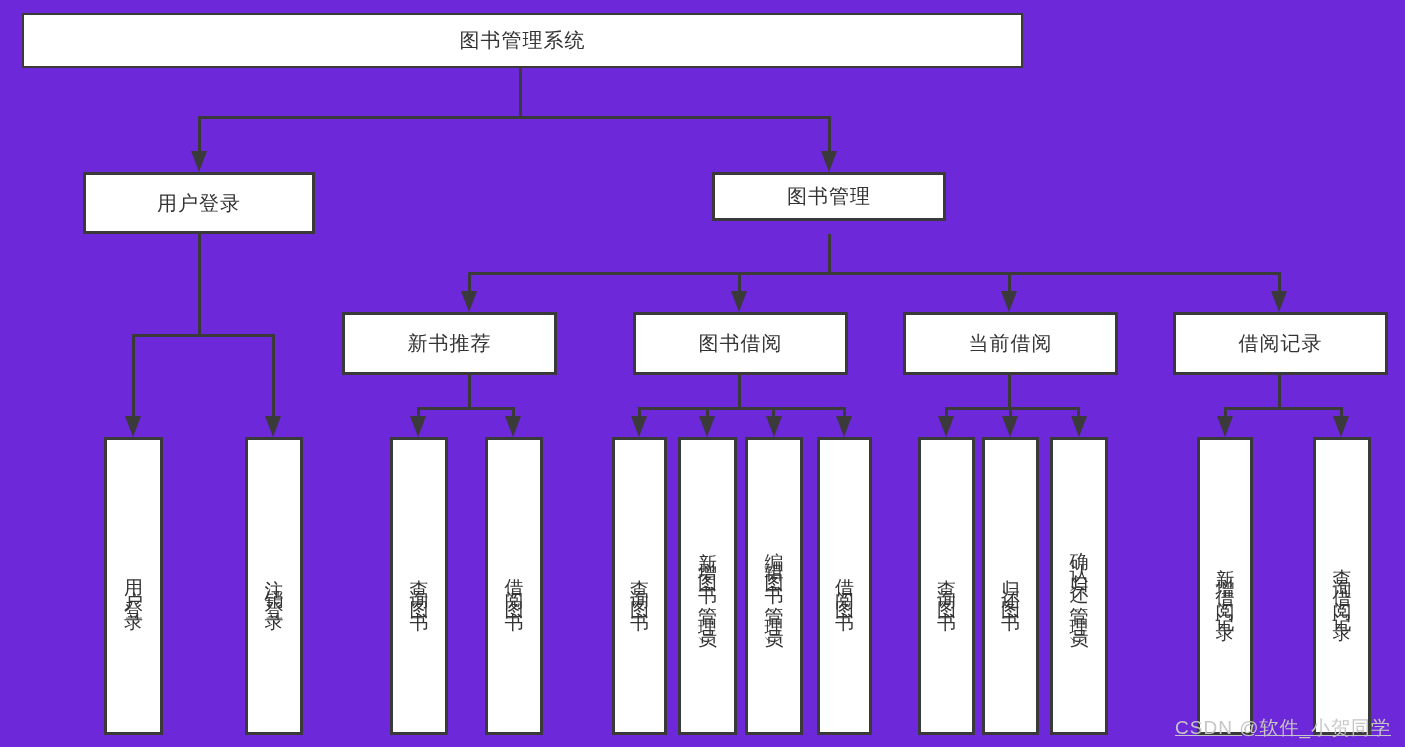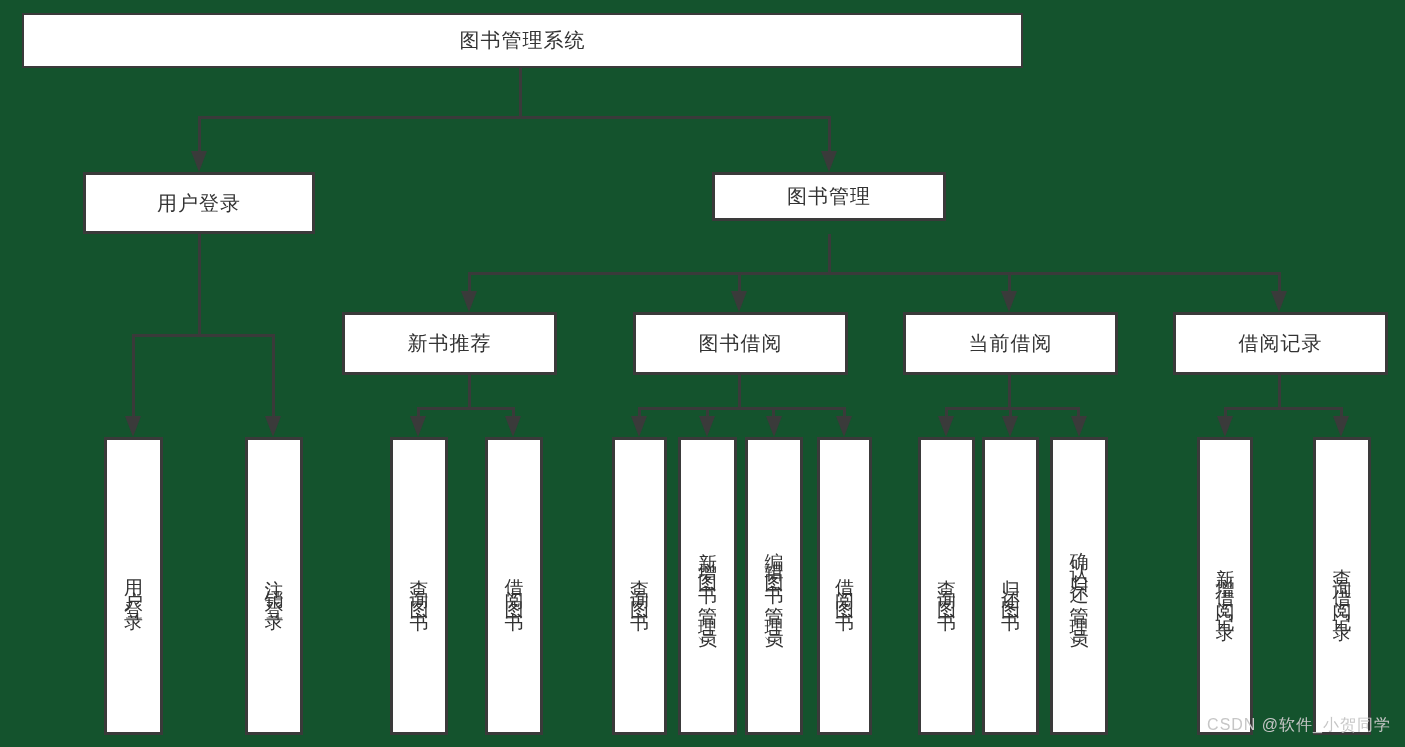--- a/index.html
+++ b/index.html
@@ -5,21 +5,21 @@
   :root{
     --line:#3a3a3a;
     --text:#333333;
     --wm:#c6c6c6;
   }
   html,body{margin:0;padding:0;background:#ffffff;}
   body{font-family:"Liberation Sans","DejaVu Sans",sans-serif;}
   .stage{
     position:relative;
     width:1405px;height:747px;
-    background:#14532d;
+    background:#6d28d9;
     overflow:hidden;
   }
   .node{
     position:absolute;
     background:#ffffff;
     border:3px solid var(--line);
     box-sizing:border-box;
     display:flex;align-items:center;justify-content:center;
     color:var(--text);
   }
@@ -44,24 +44,25 @@
   .hline{position:absolute;height:3px;background:var(--line);}
   .arrow{
     position:absolute;width:0;height:0;
     border-left:8px solid transparent;
     border-right:8px solid transparent;
     border-top:21px solid var(--line);
   }
   .watermark{
     position:absolute;
     right:14px;top:715px;
-    font-size:16px;
+    font-size:19px;
     color:var(--wm);
     letter-spacing:1px;
     white-space:nowrap;
+    text-decoration:underline;
   }
 </style>
 </head>
 <body>
 
 <div class="stage">
 
   <div class="vline" style="left:519px;top:68px;height:50px"></div>
   <div class="hline" style="left:198px;top:116px;width:633px"></div>
   <div class="vline" style="left:198px;top:116px;height:37px"></div>

